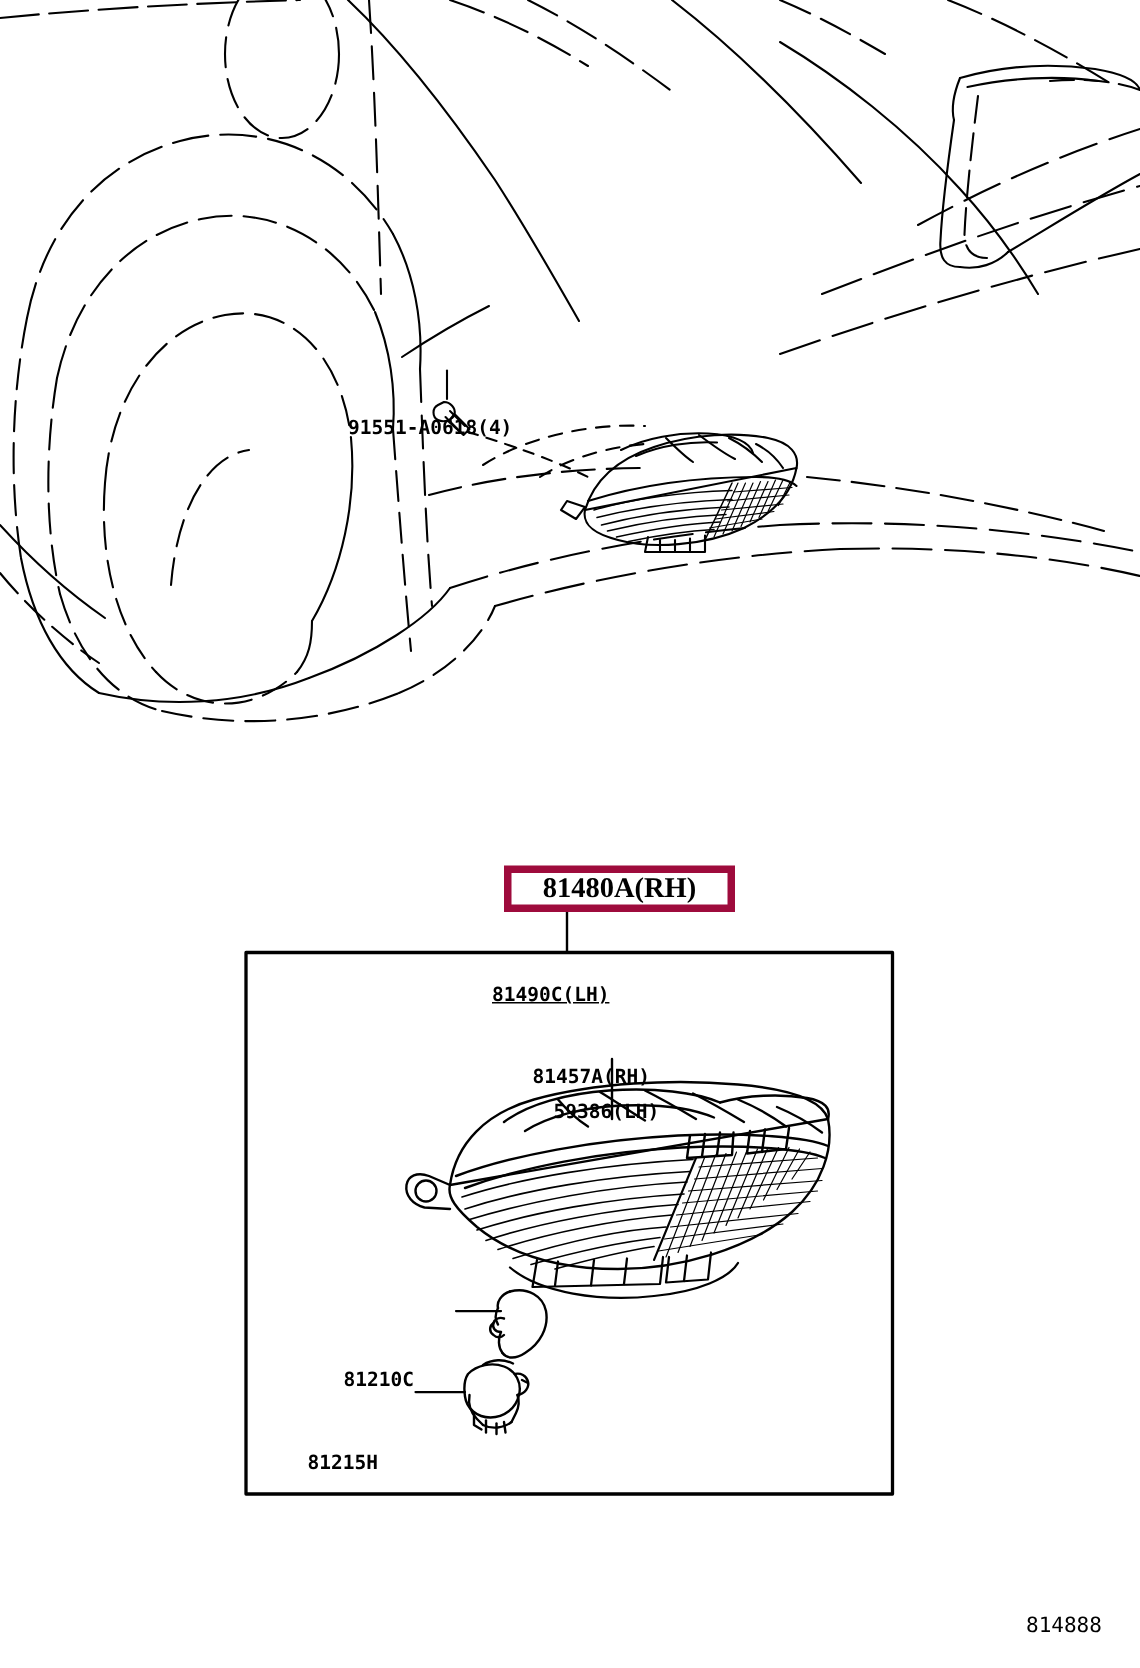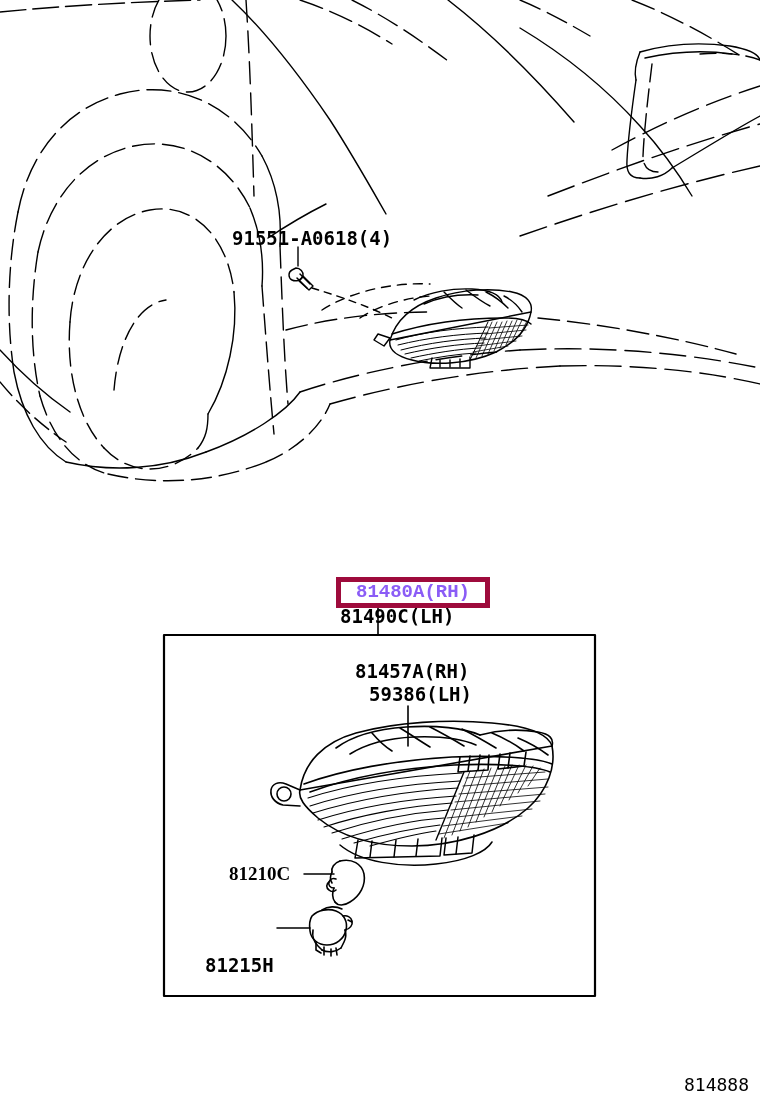--- a/index.html
+++ b/index.html
@@ -29,51 +29,51 @@
     display: block;
   }
   .lbl {
     position: absolute;
     white-space: pre;
     font-family: "DejaVu Sans Mono", monospace;
     font-weight: bold;
     color: #000000;
     letter-spacing: 0px;
   }
-  .lbl-lg { font-size: 19px; line-height: 23px; }
-  .lbl-sm { font-size: 18px; line-height: 15px; font-weight: normal; }
+  .lbl-lg { font-size: 13px; line-height: 23px; margin-top: 47px; }
+  .lbl-sm { font-size: 14px; line-height: 15px; font-weight: normal; }
 
   #label-91551 { left: 232px; top: 227px; }
   #label-81457 { left: 355px; top: 660px; }
   #label-81456 { left: 369px; top: 683px; }
-  #label-81210 { left: 229px; top: 862px; font-family: Liberation Serif, serif; }
-  #label-81215 { left: 205px; top: 954px; }
-  #label-81490 { left: 340px; top: 605px; }
+  #label-81210 { left: 229px; top: 862px; }
+  #label-81215 { left: 205px; top: 917px; }
+  #label-81490 { left: 328px; top: 605px; text-decoration: underline; }
   #label-diagram-code { left: 684px; top: 1077px; }
 
   .highlight-box {
     position: absolute;
     left: 336px;
     top: 577px;
     width: 154px;
     height: 31px;
     box-sizing: border-box;
     border: 5px solid #9e0b3c;
     background: #ffffff;
     display: flex;
     align-items: center;
     justify-content: center;
     z-index: 5;
   }
   .highlight-box .txt {
-    font-family: Liberation Mono, monospace;
+    font-family: Liberation Serif, serif;
     font-weight: bold;
     font-size: 19px;
     line-height: 19px;
-    color: #8b5cf6;
+    color: #000000;
     white-space: pre;
   }
 </style>
 </head>
 <body>
 
 <div class="stage">
 
   <svg class="layer" viewBox="0 0 760 1112">
     <g fill="none" stroke="#000000" stroke-width="1.4" stroke-linecap="round" stroke-linejoin="round">

